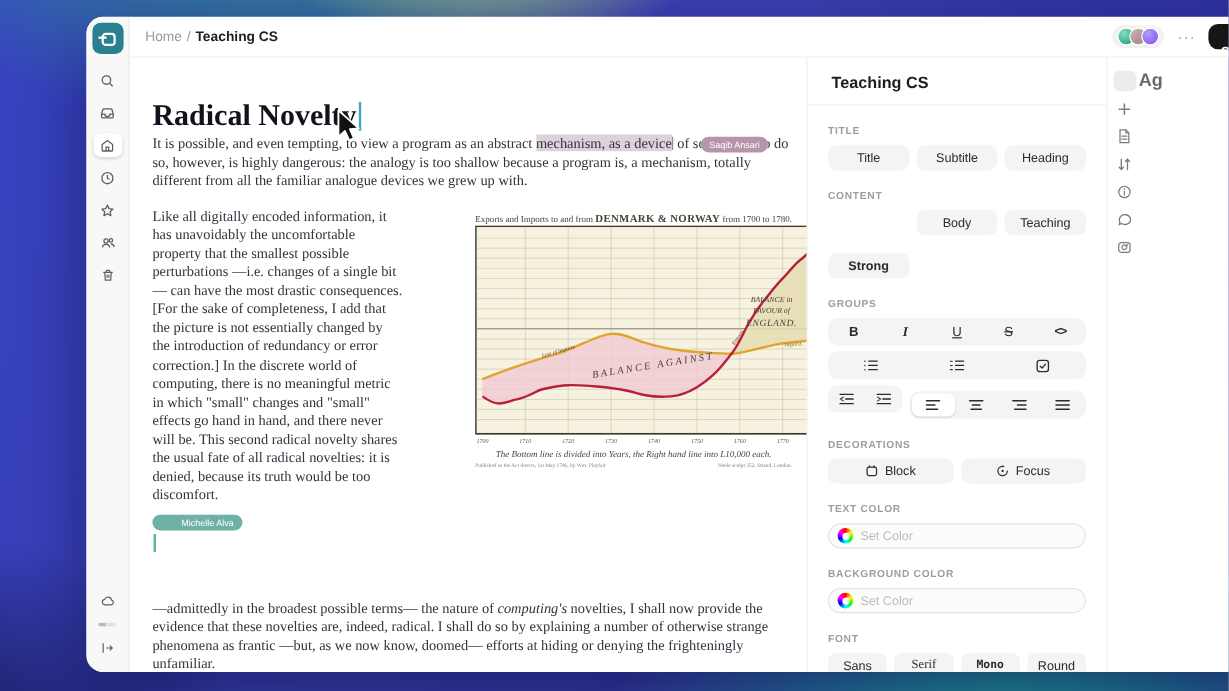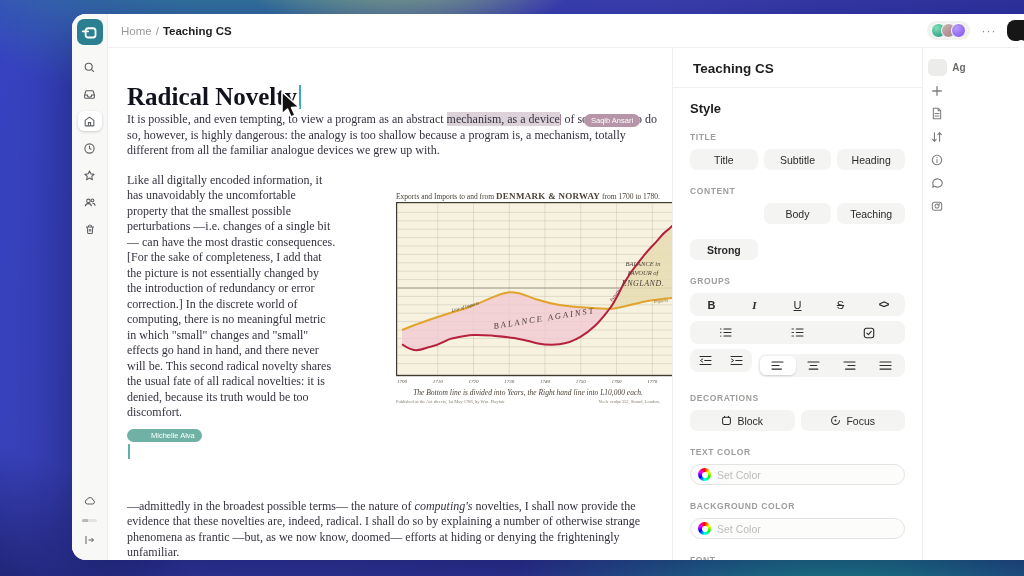--- a/index.html
+++ b/index.html
@@ -61,21 +61,21 @@
   .p3{ margin-top:40px; }
   .hl{ background:#ddd2da; }
   .caret-mauve{ display:inline-block; width:1.5px; height:11px; background:#a97f97; vertical-align:-2px;}
   .userpill{ position:absolute; font-family:"Liberation Sans",sans-serif; font-size:7.5px; color:#fff;
     padding:2px 7px; border-radius:8px; white-space:nowrap; }
   .pill-saqib{ left:476px; top:66px; background:#b795a8; }
   .pill-michelle{ position:static; display:inline-block; background:#6fb1a4; margin-top:8px;padding-left:24px; }
   .caret-michelle{ width:2px; height:15px; background:#5fb3a6; margin-top:2px; margin-left:1px;}
 
   
-  .figure{ float:right; width:312px; margin-left:12px; margin-top:18px; margin-bottom:4px;
+  .figure{ float:right; width:312px; margin-left:12px; margin-top:4px; margin-bottom:4px;
     font-family:"Liberation Serif",serif;padding-left:48px; }
   .fig-title{ text-align:center; font-size:7.5px; color:#4a4336; line-height:11px; white-space:nowrap;}
   .fig-title .big{ font-size:9px; font-weight:700; letter-spacing:.3px; }
   .fig-caption{ text-align:center; font-style:italic; font-size:7.5px; color:#4a4336; line-height:9px; margin-top:2px;}
   .fig-foot{ display:flex; justify-content:space-between; font-size:4.5px; color:#8a8273; margin-top:2px; line-height:6px;}
 
   
   .panel{ width:250px; flex-shrink:0; border-left:1px solid #efefed; display:flex; flex-direction:column;
     overflow:hidden; }
   .panel-header{ padding:13px 20px 11px; font-size:13.5px; font-weight:700; color:#1d1d1d;
@@ -109,21 +109,21 @@
   .wheel::after{ content:""; position:absolute; left:3.5px; top:3.5px; width:6px; height:6px;
     border-radius:50%; background:#fff; }
   .placeholder{ font-size:10.5px; color:#bcbcba; }
 
   
   .iconrail{ width:29px; flex-shrink:0; border-left:1px solid #efefed; background:#fff;
     display:flex; flex-direction:column; align-items:center; padding-top:11px; gap:6px;}
   .ir-btn{ width:19px; height:17px; display:flex; align-items:center; justify-content:center;
     color:#7d7d7b; border-radius:5px; }
   .ir-btn.sel{ background:#ececea; }
-  .ag{ font-size:10px; font-weight:600; color:#6a6a68;margin-left:44px;}
+  .ag{ font-size:15px; font-weight:600; color:#6a6a68;margin-left:44px;}
 
   svg{ display:block; }
   .cursor{ position:absolute; left:278px; top:90px; pointer-events:none; z-index:50;}
 </style>
 </head>
 <body>
 
 <div class="desktop">
   <div class="window">
 
@@ -333,21 +333,20 @@
           <div class="caret-michelle"></div>
 
           <div class="para p3"><span> —admittedly in the broadest possible terms— the nature of </span><i>computing's</i><span> novelties, I shall now provide the evidence that these novelties are, indeed, radical. I shall do so by explaining a number of otherwise strange phenomena as frantic —but, as we now know, doomed— efforts at hiding or denying the frighteningly unfamiliar.</span></div>
 
           <div class="userpill pill-saqib">Saqib Ansari</div>
         </div>
 
         <div class="panel">
           <div class="panel-header">Teaching CS</div>
           <div class="panel-body">
-            <div class="sec-title">Style</div>
 
             <div class="lbl">TITLE</div>
             <div class="btnrow">
               <button class="pbtn">Title</button>
               <button class="pbtn">Subtitle</button>
               <button class="pbtn">Heading</button>
             </div>
 
             <div class="lbl">CONTENT</div>
             <div class="btnrow">

